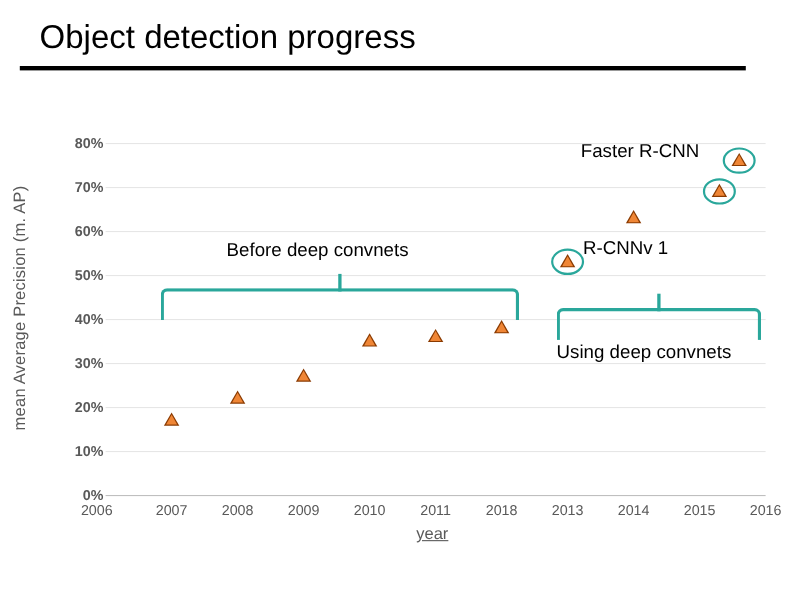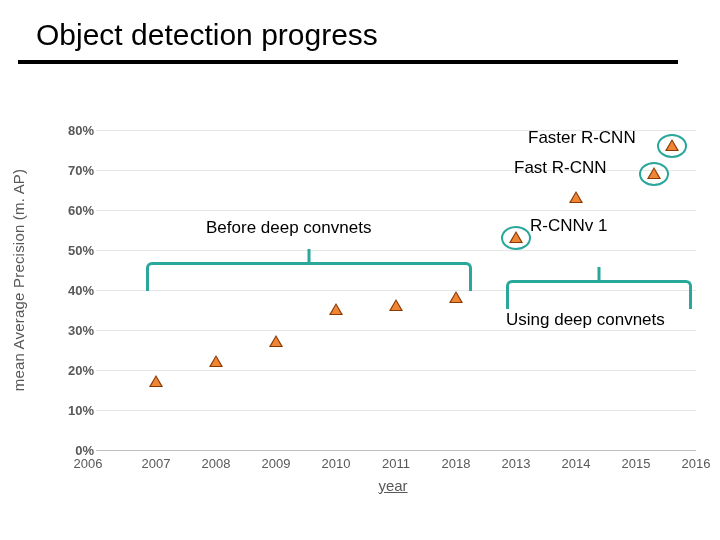--- a/index.html
+++ b/index.html
@@ -217,18 +217,17 @@
       <div class="brace" style="left:50px; width:320px; top:132px">
         <div class="stub"></div>
       </div>
       <div class="brace" style="left:410px; width:180px; top:150px">
         <div class="stub"></div>
       </div>
 
       <div class="ann" style="left:110px; top:88px">Before deep convnets</div>
       <div class="ann" style="left:410px; top:180px">Using deep convnets</div>
       <div class="ann" style="left:434px; top:86px">R-CNNv 1</div>
-      <div class="ann" style="left:418px; top:28px">Fast R-CNN</div>
       <div class="ann" style="left:432px; top:-2px">Faster R-CNN</div>
     </div>
 
   </div>
 </div>
 
 </body></html>

